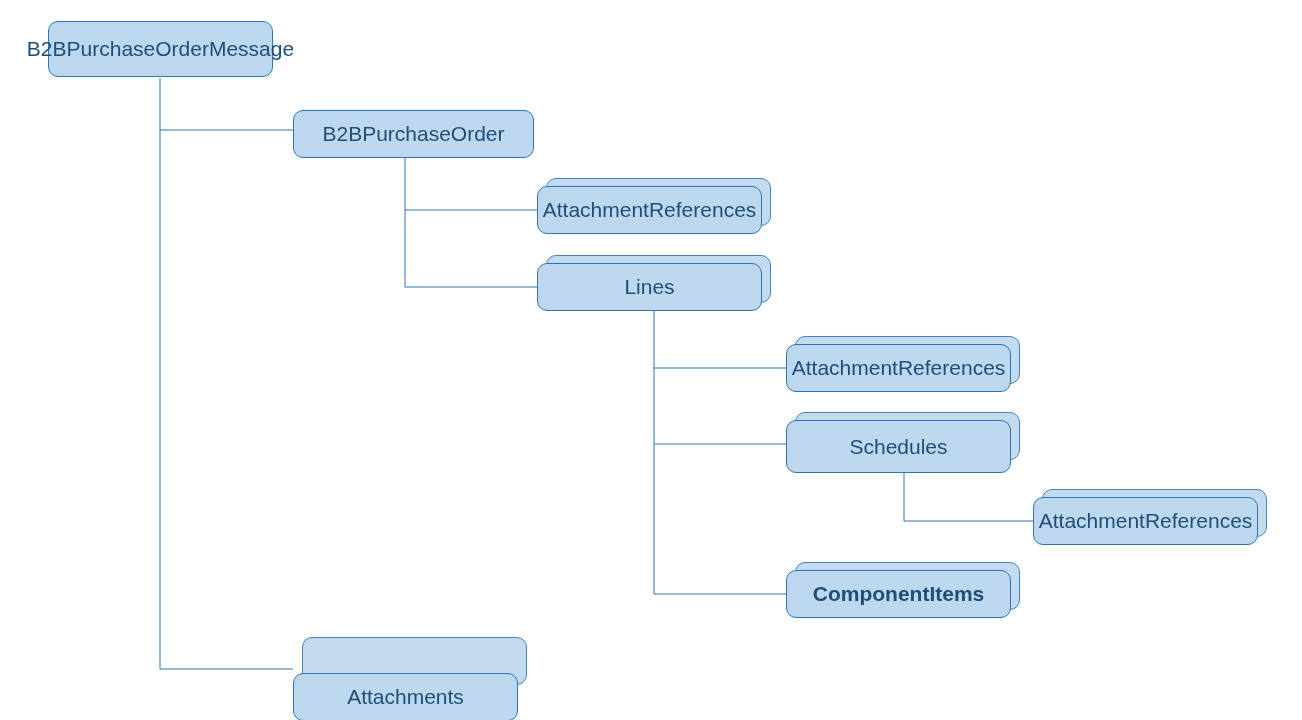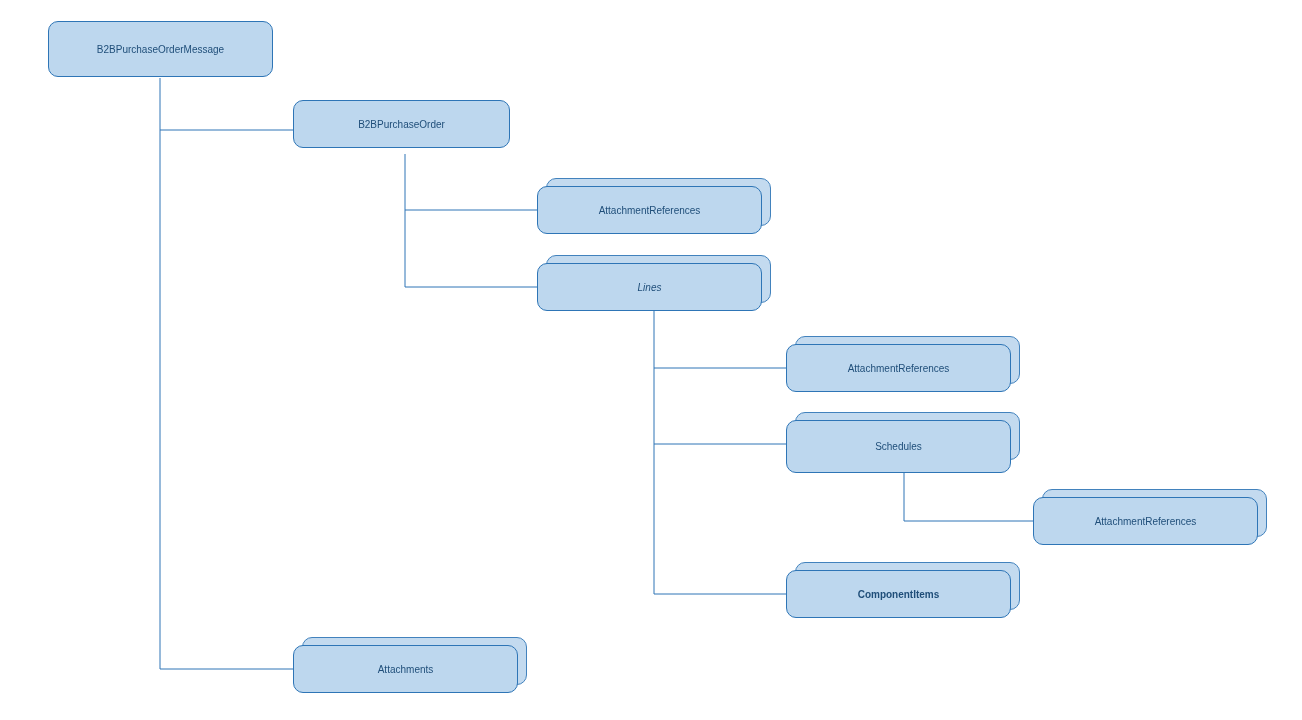--- a/index.html
+++ b/index.html
@@ -10,21 +10,21 @@
     position: relative;
     font-family: "Segoe UI", Arial, sans-serif;
     background: #fff;
   }
   .node {
     position: absolute;
     background: #bdd7ee;
     border: 1px solid #2e75b6;
     border-radius: 10px;
     color: #1f4e79;
-    font-size: 10px;
+    font-size: 21px;
     display: flex;
     align-items: center;
     justify-content: center;
     text-align: center;
     padding: 4px 6px;
     box-sizing: border-box;
   }
   .shadow {
     position: absolute;
     background: #bdd7ee;
@@ -71,34 +71,34 @@
 
   <line x1="654" y1="594" x2="786" y2="594"></line>
 
   <line x1="904" y1="468" x2="904" y2="521"></line>
 
   <line x1="904" y1="521" x2="1033" y2="521"></line>
 </svg>
 
 <div class="node" style="left:48px; top:21px; width:225px; height:56px;">B2BPurchaseOrderMessage</div>
 
-<div class="node" style="left:293px; top:100px; width:217px; height:48px;">B2BPurchaseOrder</div>
+<div class="node" style="left:293px; top:110px; width:241px; height:48px;">B2BPurchaseOrder</div>
 
 <div class="shadow" style="left:546px; top:178px; width:225px; height:48px;"></div>
 <div class="node" style="left:537px; top:186px; width:225px; height:48px;">AttachmentReferences</div>
 
 <div class="shadow" style="left:546px; top:255px; width:225px; height:48px;"></div>
-<div class="node" style="left:537px; top:263px; width:225px; height:48px;font-style:italic;">Lines</div>
+<div class="node" style="left:537px; top:263px; width:225px; height:48px;">Lines</div>
 
 <div class="shadow" style="left:795px; top:336px; width:225px; height:48px;"></div>
 <div class="node" style="left:786px; top:344px; width:225px; height:48px;">AttachmentReferences</div>
 
 <div class="shadow" style="left:795px; top:412px; width:225px; height:48px;"></div>
 <div class="node" style="left:786px; top:420px; width:225px; height:53px;">Schedules</div>
 
 <div class="shadow" style="left:1042px; top:489px; width:225px; height:48px;"></div>
 <div class="node" style="left:1033px; top:497px; width:225px; height:48px;">AttachmentReferences</div>
 
 <div class="shadow" style="left:795px; top:562px; width:225px; height:48px;"></div>
 <div class="node" style="left:786px; top:570px; width:225px; height:48px;font-weight:bold;">ComponentItems</div>
 
 <div class="shadow" style="left:302px; top:637px; width:225px; height:48px;"></div>
-<div class="node" style="left:293px; top:645px; width:225px; height:48px;">Attachments</div>
+<div class="node" style="left:293px; top:673px; width:225px; height:48px;">Attachments</div>
 
 </body></html>

